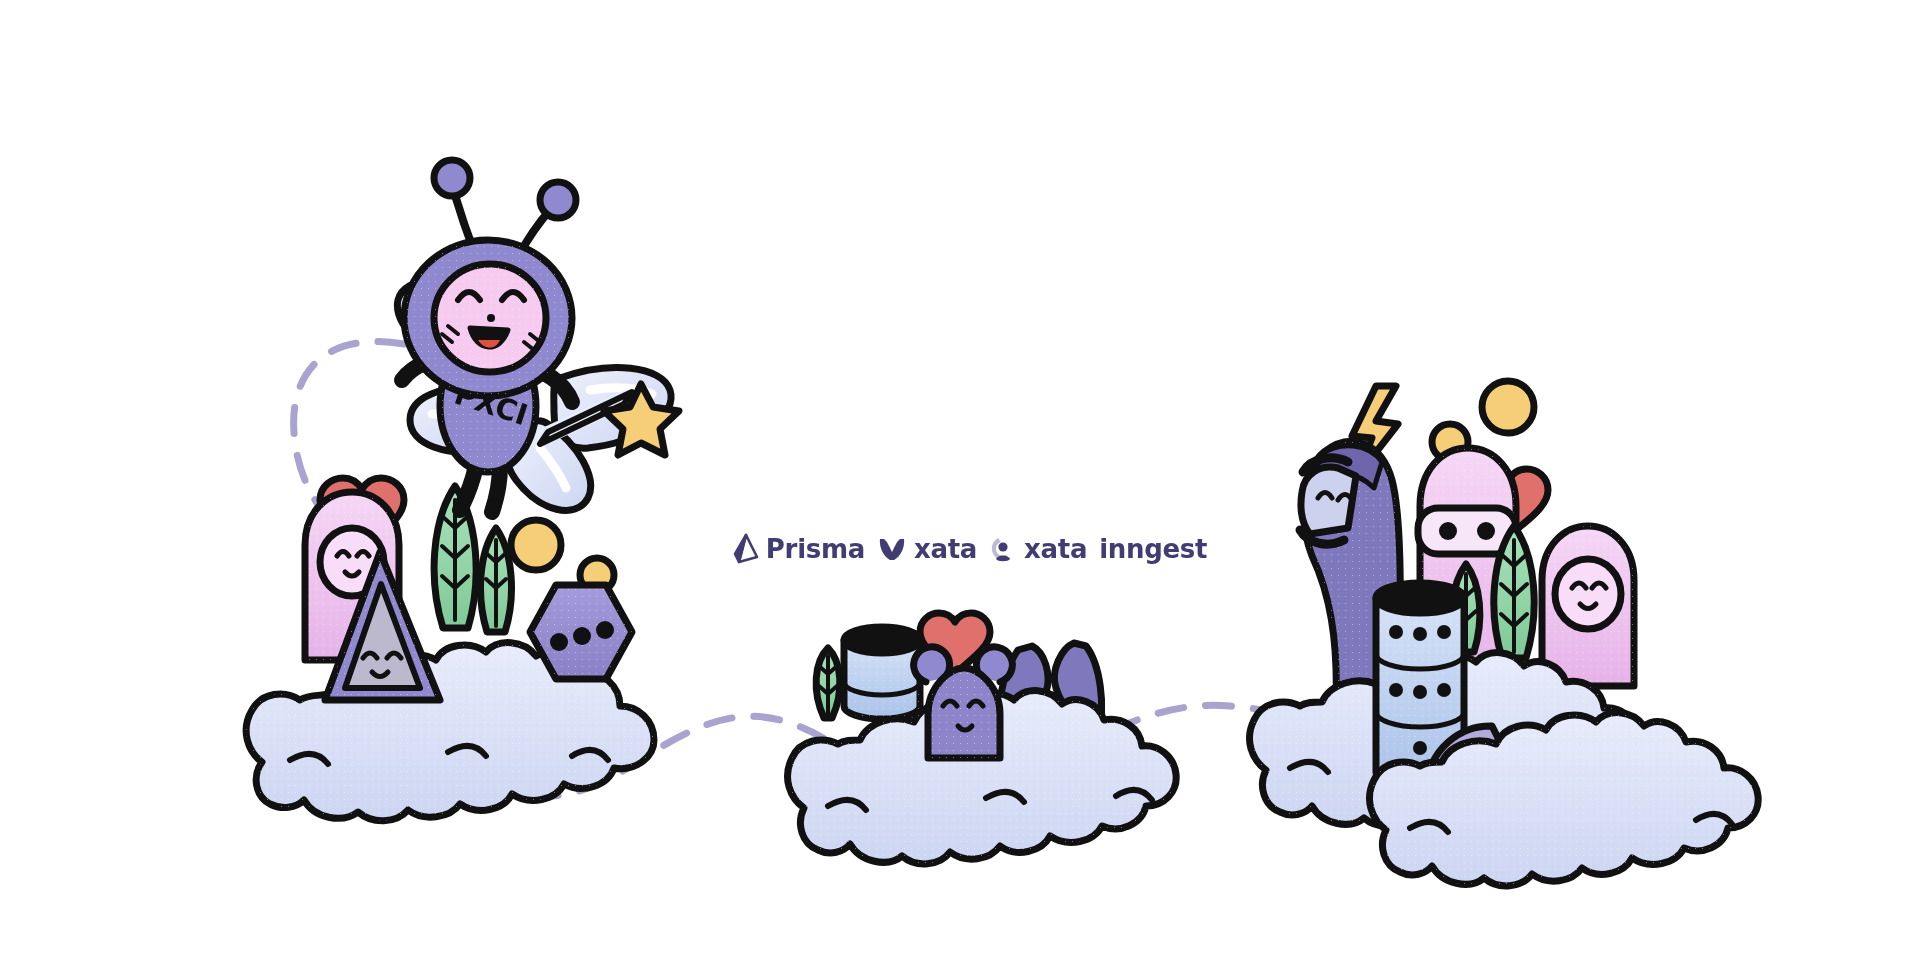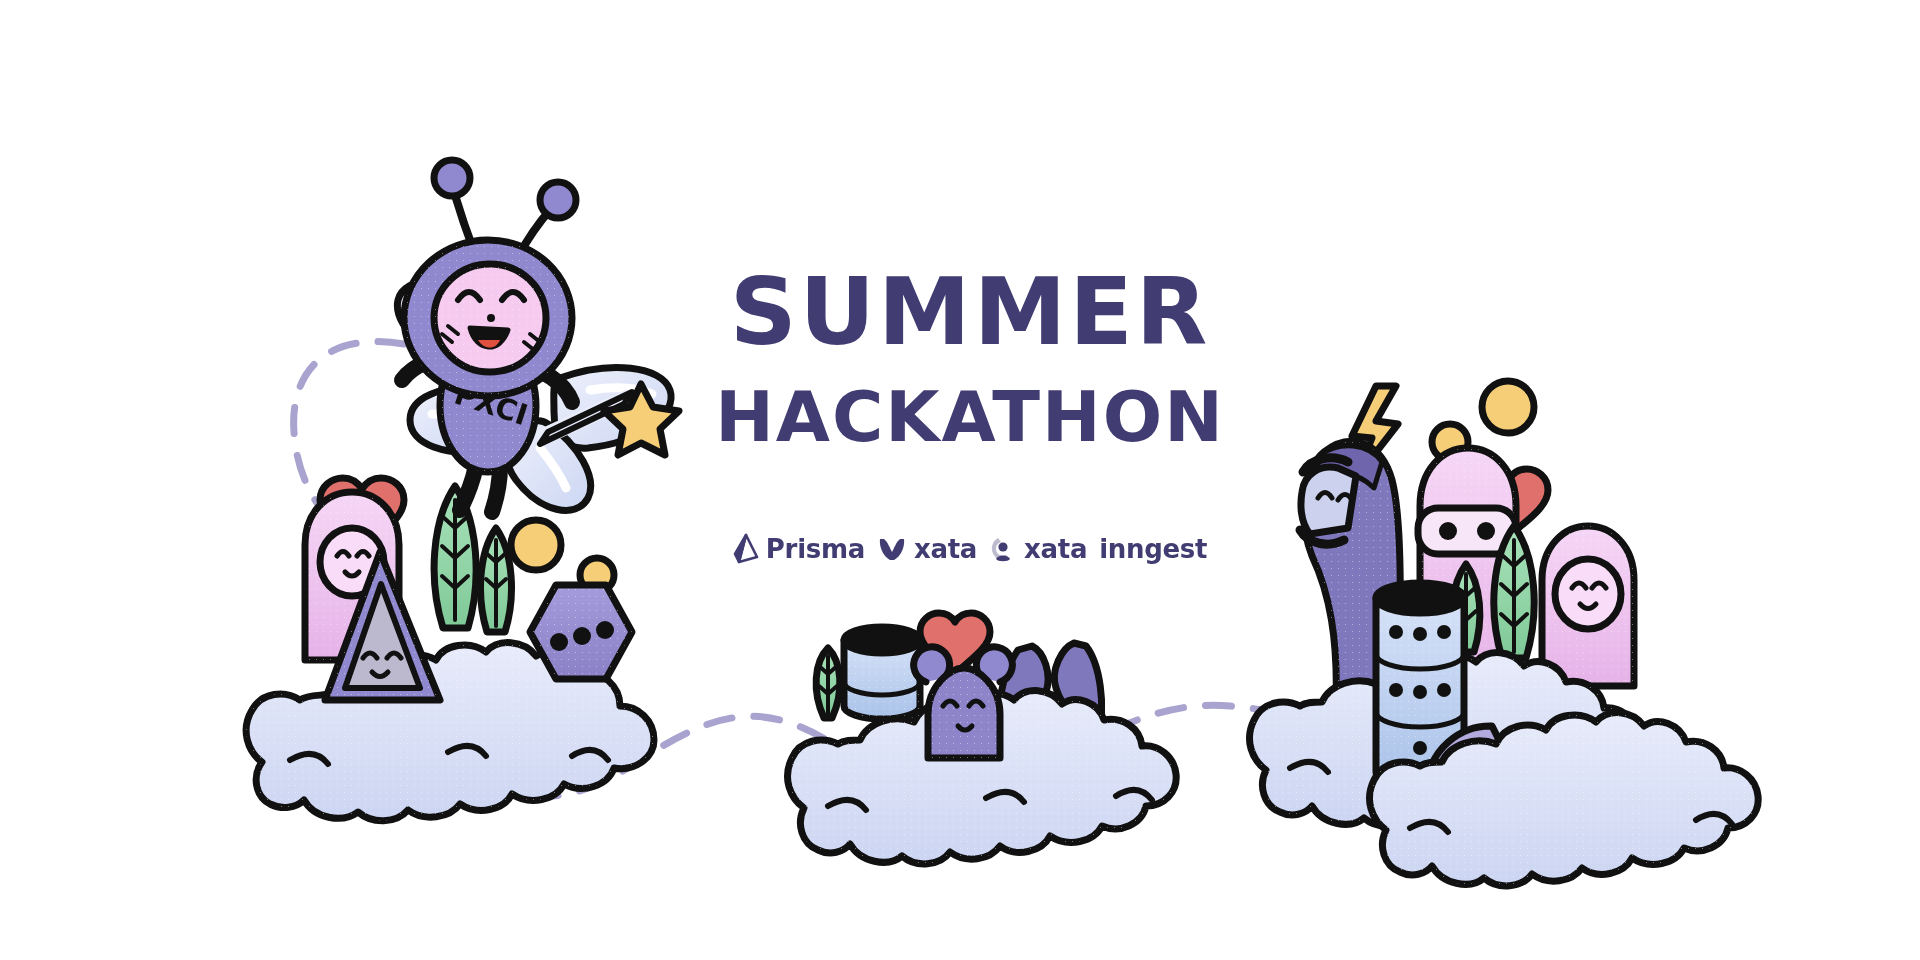--- a/index.html
+++ b/index.html
@@ -498,24 +498,20 @@
         </g>
         <g>
           <path d="M 641 384 L 653 407 L 679 411 L 660 429 L 665 455
                    L 641 443 L 618 455 L 623 429 L 604 411 L 630 407 Z" fill="#f5ce77"></path>
         </g>
       </g>
 
     </g>
   </svg>
 
-  <div id="title-block">
-    <h1 id="title-summer">SUMMER</h1>
-    <h2 id="title-hackathon">HACKATHON</h2>
-  </div>
 
   <div id="sponsor-row">
 
     <div class="sponsor">
       <span class="sponsor-mark">
         <svg width="26" height="32" viewBox="0 0 26 32">
           <path d="M 13 2 L 24 24 L 6 29 Z" fill="none" stroke="#413c72" stroke-width="2.6" stroke-linejoin="round"></path>
           <path d="M 13 2 L 6 29 L 2 21 Z" fill="#413c72" stroke="#413c72" stroke-width="2.6" stroke-linejoin="round"></path>
         </svg>
       </span>

